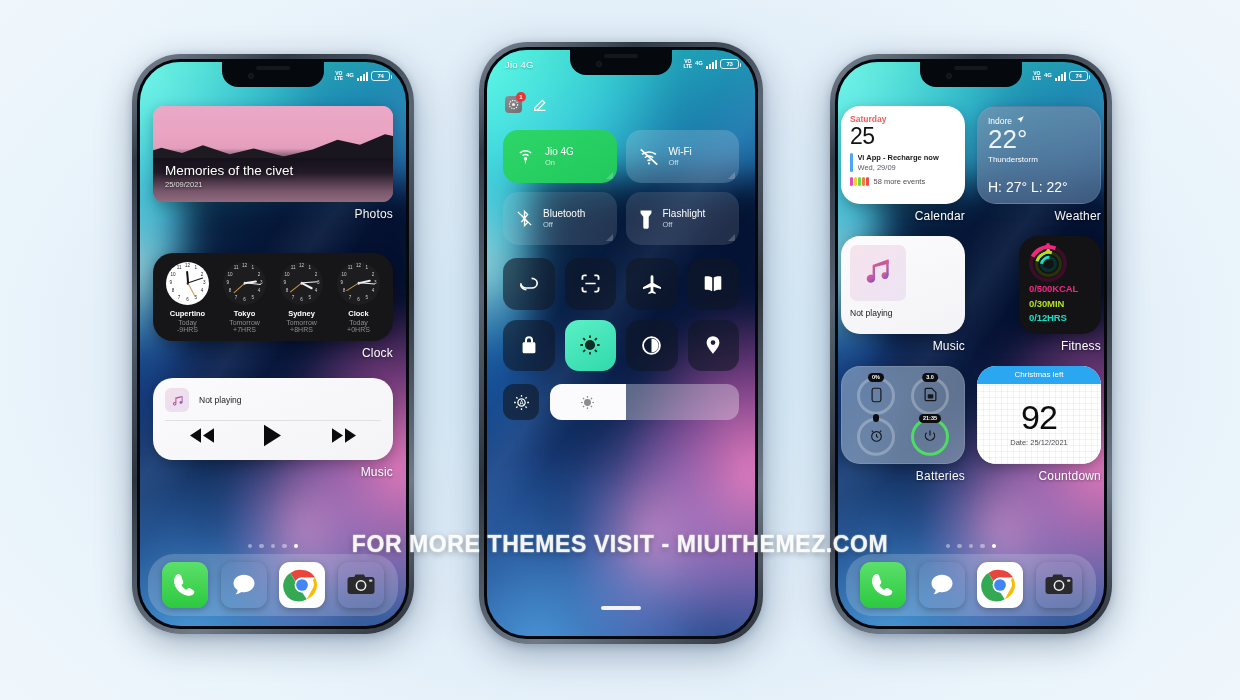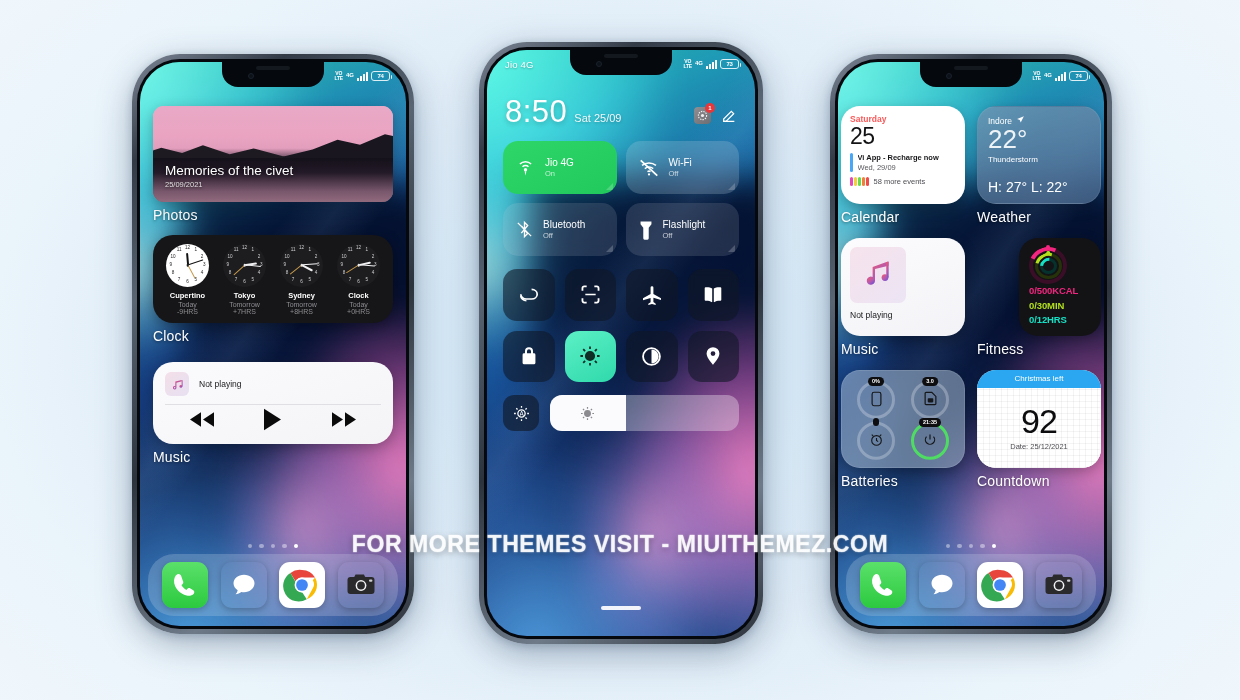--- a/index.html
+++ b/index.html
@@ -149,21 +149,21 @@
     content: ''; position: absolute; right: -3px; top: 3px;
     width: 1.5px; height: 4px; border-radius: 0 1px 1px 0;
     background: rgba(255,255,255,.85);
   }
   .sb-batt span { font-size: 6px; font-weight: bold; letter-spacing: -.3px; }
 
   
   .home { position: absolute; inset: 0; z-index: 20; padding-top: 34px; }
 
   .widget-label {
-    text-align: left; color: #fff; font-size: 14px;
+    text-align: right; color: #fff; font-size: 12px;
     margin-top: 5px; text-shadow: 0 1px 3px rgba(0,0,0,.45);
     letter-spacing: .2px;
   }
 
   
   .w-photos-wrap { padding: 0 13px; margin-top: 10px; }
   .w-photos {
     position: relative; height: 96px; border-radius: 11px; overflow: hidden;
     box-shadow: 0 4px 14px rgba(0,0,0,.28);
     background: linear-gradient(#e6a9c4, #dba6c2);
@@ -184,21 +184,21 @@
   }
   .ph-water {
     position: absolute; left: 0; right: 0; bottom: 0; height: 46%;
     background: linear-gradient(rgba(20,17,26,.98) 0%, rgba(36,26,40,.95) 34%, rgba(198,140,170,.55) 76%, rgba(222,160,186,.62) 100%);
   }
   .ph-txt { position: absolute; left: 12px; bottom: 13px; }
   .ph-title { color: #fff; font-size: 13.5px; text-shadow: 0 1px 4px rgba(0,0,0,.6); }
   .ph-date { color: rgba(255,255,255,.82); font-size: 7.5px; margin-top: 2px; text-shadow: 0 1px 3px rgba(0,0,0,.6); }
 
   
-  .w-clock-wrap { padding: 0 13px; margin-top: 12px; }
+  .w-clock-wrap { padding: 0 13px; margin-top: 32px; }
   .w-clock {
     height: 88px; border-radius: 20px; background: #161618;
     display: flex; align-items: center; justify-content: space-around;
     padding: 8px 6px; box-shadow: 0 4px 14px rgba(0,0,0,.3);
   }
   .clk-cell { text-align: center; width: 24%; }
   .clk-face {
     position: relative; width: 43px; height: 43px; border-radius: 50%;
     margin: 0 auto 4px;
     background: #1d1d1f;
@@ -746,24 +746,20 @@
               <i></i>
             </div>
           <div class="sb-batt">
             <span>73</span>
           </div>
         </div>
       </div>
 
       <div class="cc">
         <div class="cc-timerow">
-          <div class="cc-timewrap">
-            <div class="cc-time">8:50</div>
-            <div class="cc-date">Sat 25/09</div>
-          </div>
           <div class="cc-acts">
             <span class="cc-act-settings">
               <svg width="11" height="11" viewBox="0 0 24 24">
                   <circle cx="12" cy="12" r="9" fill="none" stroke="#f0f0f2" stroke-width="2.4" stroke-dasharray="3 2.4"></circle>
                   <circle cx="12" cy="12" r="3.4" fill="#f0f0f2"></circle>
                 </svg>
               <span class="cc-badge">1</span>
             </span>
             <span class="cc-act-edit">
               <svg width="16" height="16" viewBox="0 0 24 24" fill="none" stroke="#fff" stroke-width="1.9">

